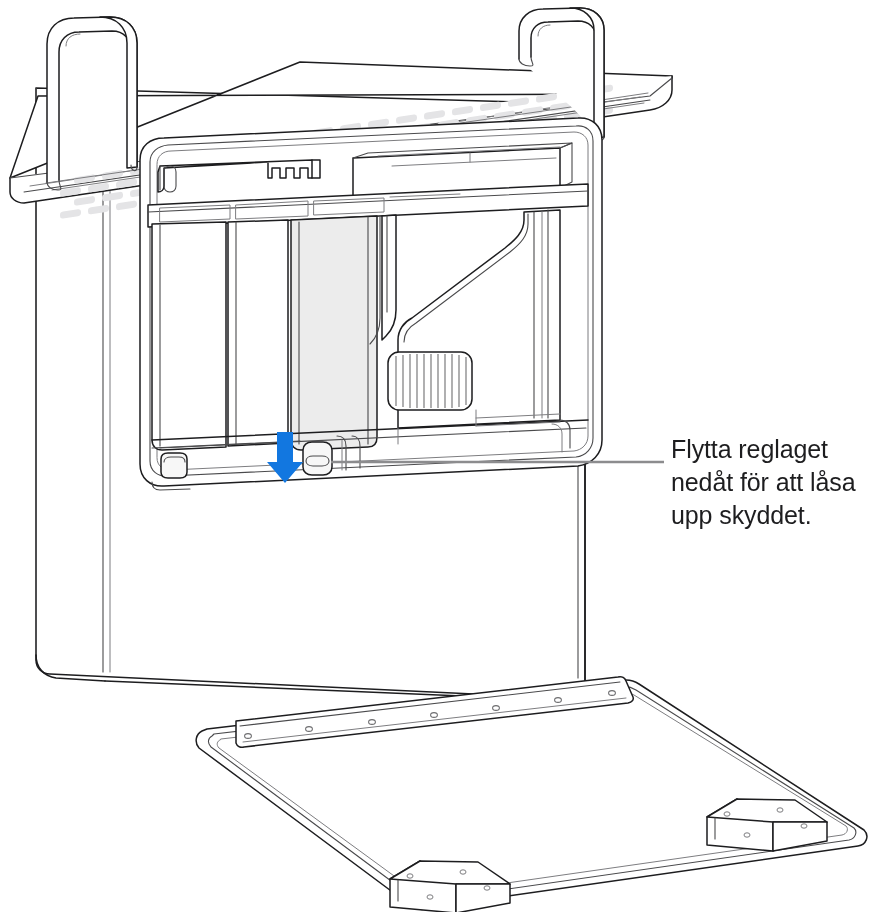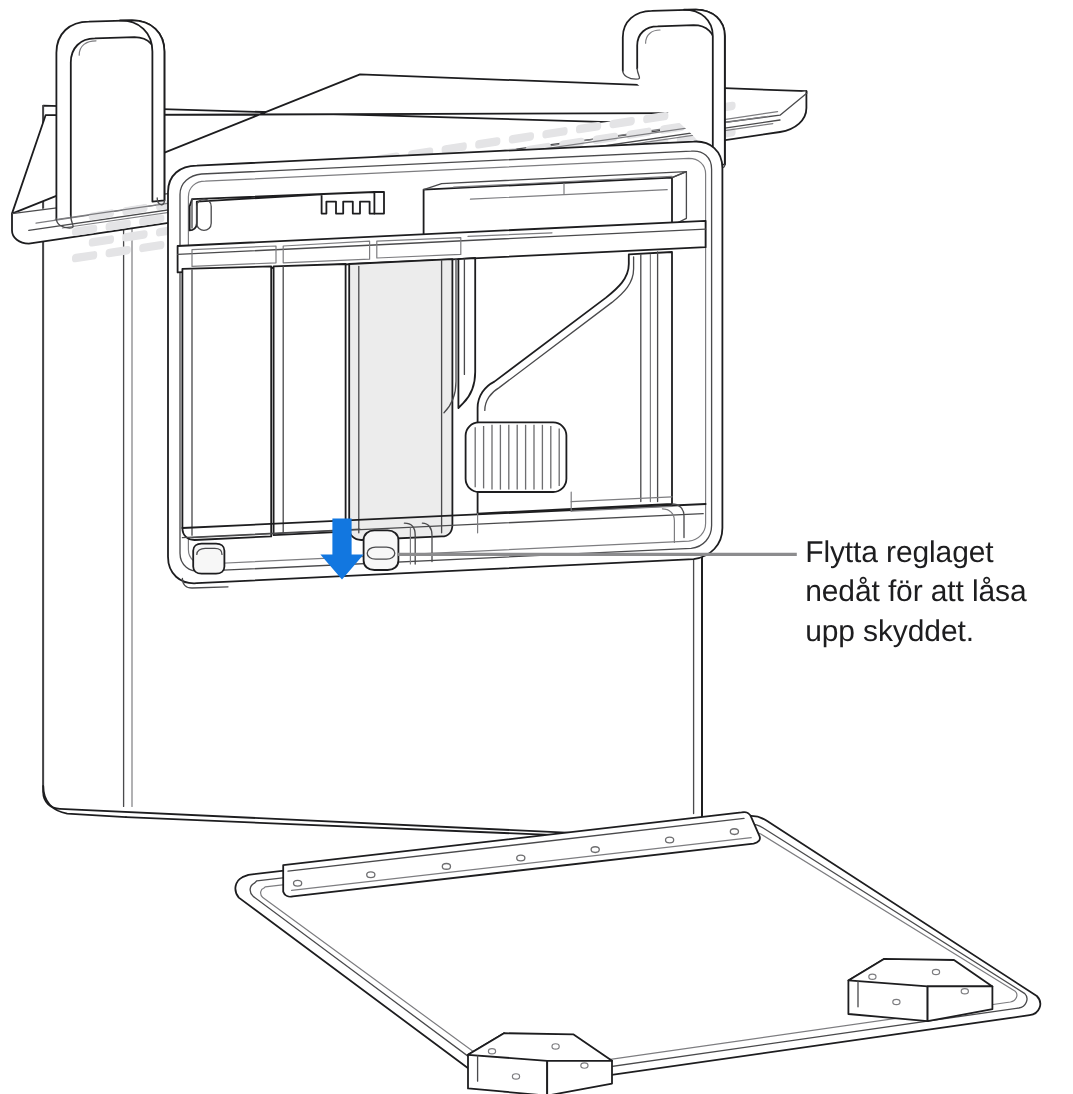--- a/index.html
+++ b/index.html
@@ -42,21 +42,21 @@
     stroke: #8c8c8e;
     stroke-width: 2.6;
     stroke-linecap: butt;
     fill: none;
   }
   .arrow-blue { fill: #1277e0; }
 
   #callout-text {
     position: absolute;
     left: 671px;
-    top: 444px;
+    top: 433px;
     width: 215px;
     font-family: "Liberation Sans", sans-serif;
     font-size: 25px;
     line-height: 33px;
     color: #1d1d1f;
     letter-spacing: -0.1px;
     white-space: pre-wrap;
   }
 </style>
 </head>

